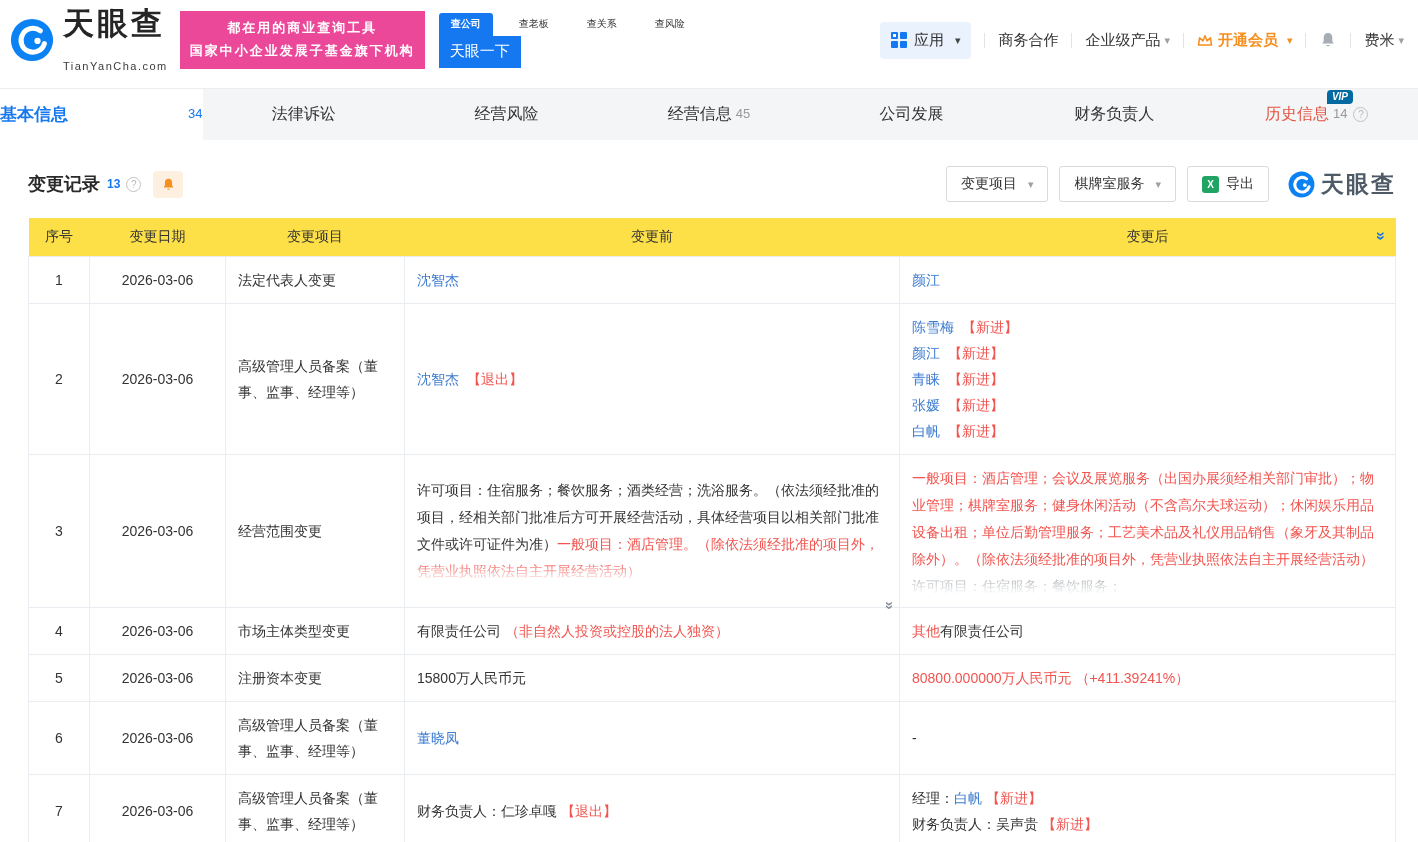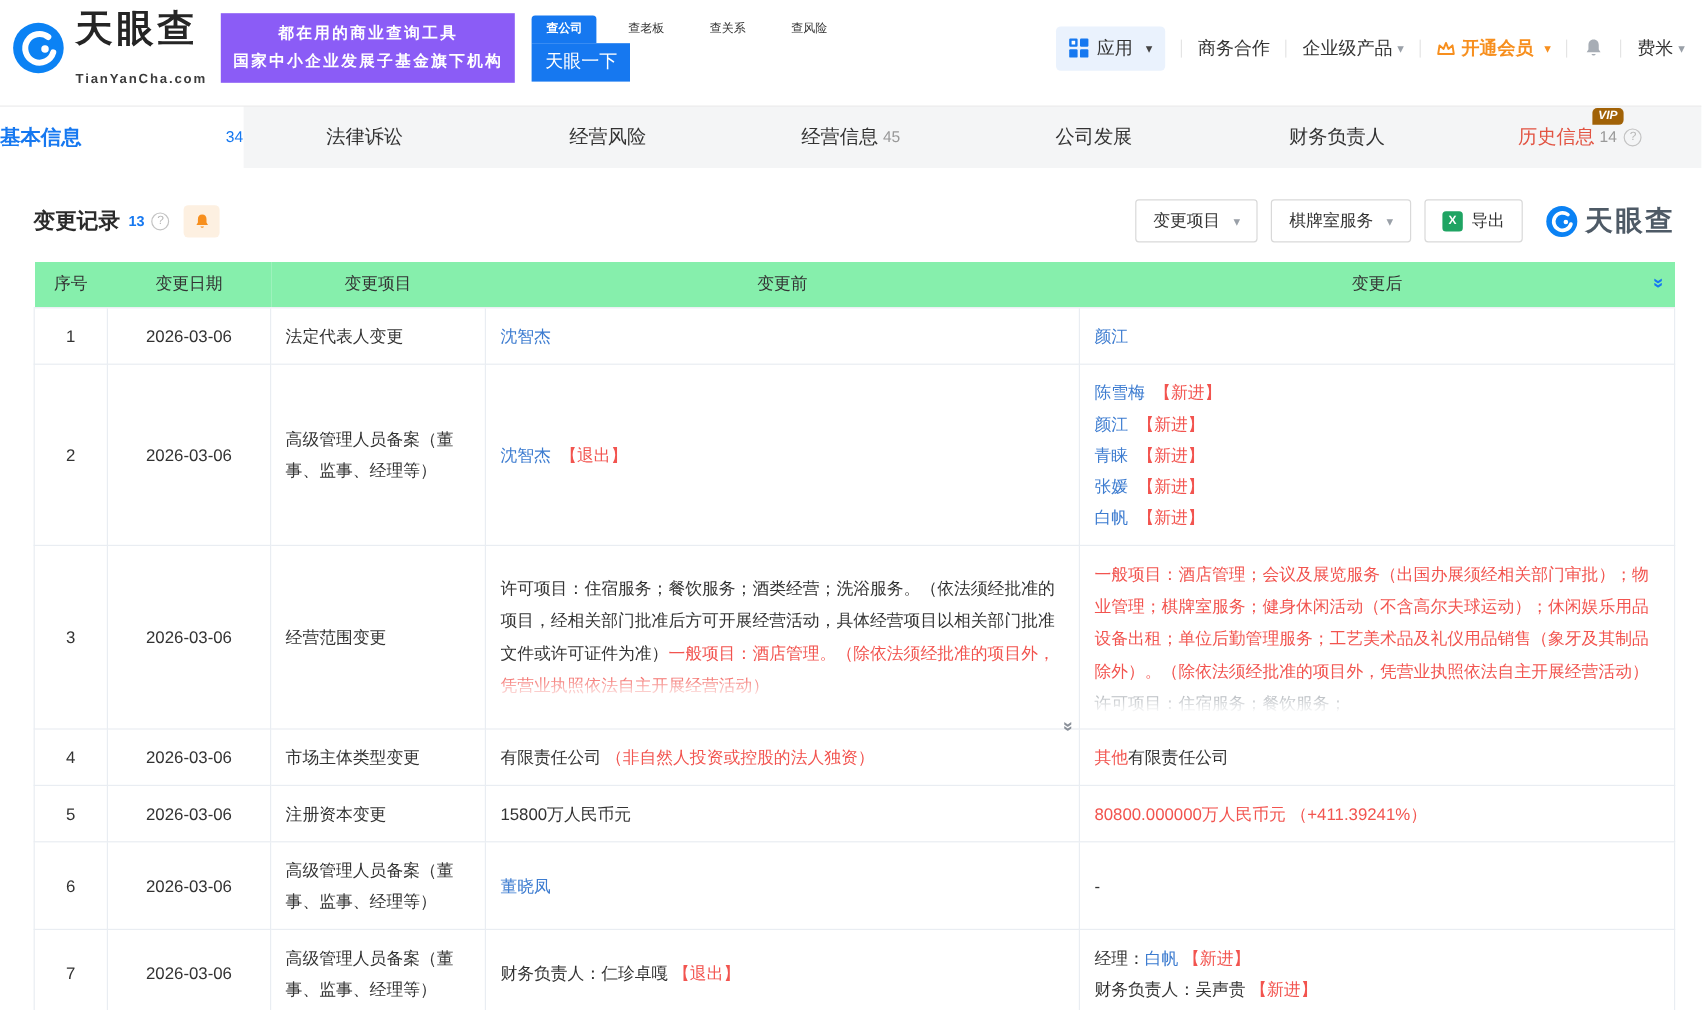--- a/index.html
+++ b/index.html
@@ -5,22 +5,22 @@
   * { box-sizing: border-box; margin: 0; padding: 0; }
   html,body { width:1418px; height:842px; overflow:hidden; background:#fff;
     font-family:"Liberation Sans","DejaVu Sans",sans-serif; color:#333; }
   a { text-decoration:none; color:inherit; }
   [data-interactable="true"] { cursor:pointer; }
 
   
   .header { display:flex; align-items:center; height:80px; padding:0 14px 0 10px; }
   .logo { display:flex; align-items:center; gap:9px; }
   .logo-cn { font-size:31px; font-weight:bold; color:#252525; letter-spacing:3px; line-height:1.05; }
-  .logo-en { font-size:11px; font-weight:bold; color:#3c3c3c; letter-spacing:1.5px; margin-top:20px; }
-  .slogan { background:#8b5cf6; color:#fff; font-size:13px; font-weight:bold; line-height:1.75;
+  .logo-en { font-size:11px; font-weight:normal; color:#3c3c3c; letter-spacing:1.5px; margin-top:20px; }
+  .slogan { background:#ec4899; color:#fff; font-size:13px; font-weight:bold; line-height:1.75;
     padding:6px 10px; margin-left:12px; text-align:center; letter-spacing:2px; }
   .search-area { margin-left:14px; }
   .search-tabs { display:flex; align-items:flex-end; }
   .stab { font-size:10px; color:#333; padding:4px 12px 5px; margin-right:14px; }
   .stab.active { background:#1678f0; color:#fff; border-radius:3px 3px 0 0; font-weight:bold; }
   .search-row { display:flex; }
   .input-wrap { position:relative; }
   .input-wrap input { width:370px; height:32px; border:1px solid #b9d2f3; border-right:none;
     padding:0 34px 0 10px; font-size:15px; color:#333; outline:none;
     font-family:"Liberation Sans","DejaVu Sans",sans-serif; }
@@ -41,42 +41,42 @@
   .menu-item { display:flex; align-items:center; }
 
   
   .nav { display:flex; height:52px; background:#f4f5f6; border-top:1px solid #ededed; margin-top:8px; }
   .nav-tab { flex:1; display:flex; align-items:center; justify-content:center; font-size:16px; color:#333; position:relative; }
   .nav-tab .cnt { font-size:13px; color:#999; margin-left:4px; margin-top:-2px; }
   .nav-tab.active { background:#fff; color:#1678f0; font-weight:bold; font-size:17px;justify-content:space-between; }
   .nav-tab.active .cnt { color:#1678f0; font-weight:normal; }
   .nav-tab.history { color:#e25443; }
   .lblwrap { position:relative; }
-  .vip-badge { position:absolute; top:-14px; right:-24px; background:#a16207; color:#fff;
+  .vip-badge { position:absolute; top:-14px; right:-24px; background:#0369a1; color:#fff;
     font-size:10px; font-weight:bold; font-style:italic; padding:1px 5px 2px; border-radius:4px 4px 4px 0; }
   .qmark { width:15px; height:15px; border:1px solid #c3c3c3; border-radius:50%; color:#b8b8b8;
     font-size:10px; line-height:13px; text-align:center; margin-left:6px; font-weight:normal; }
 
   
   .section-head { display:flex; align-items:center; margin:26px 22px 16px 28px; }
   .sec-title { font-size:18px; font-weight:bold; color:#2a2a2a; }
   .sec-count { font-size:12px; font-weight:bold; color:#1678f0; margin-left:7px; }
   .bell-btn { width:30px; height:27px; background:#fdf0e1; border-radius:4px; margin-left:12px;
     display:flex; align-items:center; justify-content:center; }
   .sec-actions { margin-left:auto; display:flex; align-items:center; gap:11px; }
   .filter-btn { display:flex; align-items:center; gap:7px; background:#fff; border:1px solid #d9d9d9;
     border-radius:3px; padding:8px 14px; font-size:14px; color:#333; }
   .excel-ic { width:17px; height:17px; background:#1fa463; border-radius:3px; color:#fff;
     font-size:10px; font-weight:bold; display:flex; align-items:center; justify-content:center; }
   .watermark { display:flex; align-items:center; gap:6px; margin-left:8px; }
   .watermark .wm-txt { font-size:23px; font-weight:bold; color:#4e5a66; letter-spacing:2px; }
 
   
   table { width:1368px; margin:0 22px 0 28px; border-collapse:collapse; table-layout:fixed; }
-  thead th { background:#86efac; height:38px; font-weight:normal; font-size:14px; color:#333;
+  thead th { background:#fde047; height:38px; font-weight:normal; font-size:14px; color:#333;
     border-bottom:1px solid #e9edf2; position:relative; }
   tbody td { border:1px solid #e9edf2; font-size:14px; color:#333; padding:10px 12px;
     vertical-align:middle; line-height:26px; word-break:break-all; }
   td.c-idx, td.c-date { text-align:center; }
   .lnk { color:#3d7cd0; }
   .red { color:#f2544f; }
   .tag { margin-left:4px; }
   .gray-txt { color:#9aa0a6; }
   .fade-wrap { position:relative; max-height:132px; overflow:hidden; line-height:27px; }
   .fade-wrap::after { content:""; position:absolute; left:0; right:0; bottom:0; height:24px;

